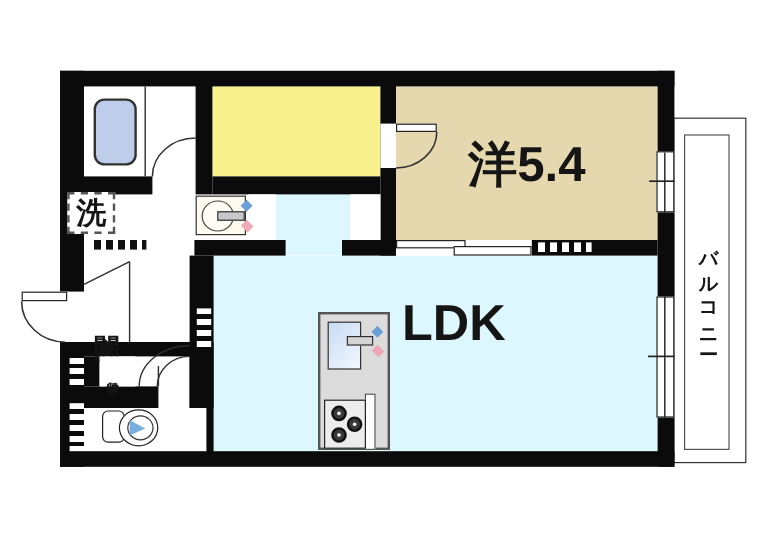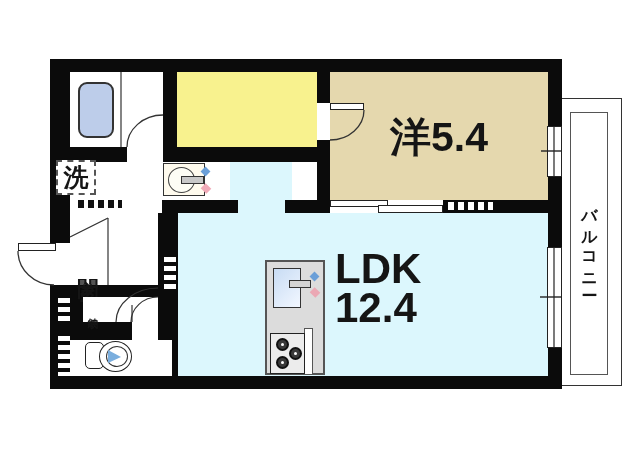--- a/index.html
+++ b/index.html
@@ -123,21 +123,20 @@
     <line x1="541" y1="151" x2="562" y2="151" stroke="#222" stroke-width="1.4"></line>
     <line x1="554" y1="127" x2="554" y2="177" stroke="#222" stroke-width="1.2"></line>
     <line x1="540" y1="297" x2="562" y2="297" stroke="#222" stroke-width="1.4"></line>
     <line x1="554" y1="247" x2="554" y2="348" stroke="#222" stroke-width="1.2"></line>
     <polygon points="108,350 108,363 121,357" fill="var(--water-fill)"></polygon>
   </svg>
 
   <div class="label" style="left:330px;top:110px;width:218px;text-align:center;font-size:41px;">洋5.4</div>
   <div class="label" style="left:335px;top:249px;width:130px;font-size:42px;line-height:0.93;text-align:left;">
     <div>LDK</div>
-    <div>12.4</div>
   </div>
   <div class="abs" style="left:56px;top:160px;width:40px;height:35px;background:#fff;border:2px dashed #555;display:flex;align-items:center;justify-content:center;">
     <span class="label" style="position:static;font-size:25px;">洗</span>
   </div>
   <div class="label vtext" style="left:72px;top:238px;width:30px;height:50px;font-size:21px;text-align:center;">玄関</div>
   <div class="abs" style="left:83px;top:297px;width:21px;height:25px;background:#fff;display:flex;align-items:center;justify-content:center;">
     <span class="label vtext" style="position:static;font-size:10.5px;">収納</span>
   </div>
   <div class="whitegap" style="left:104px;top:297px;width:9px;height:25px;"></div>
 

